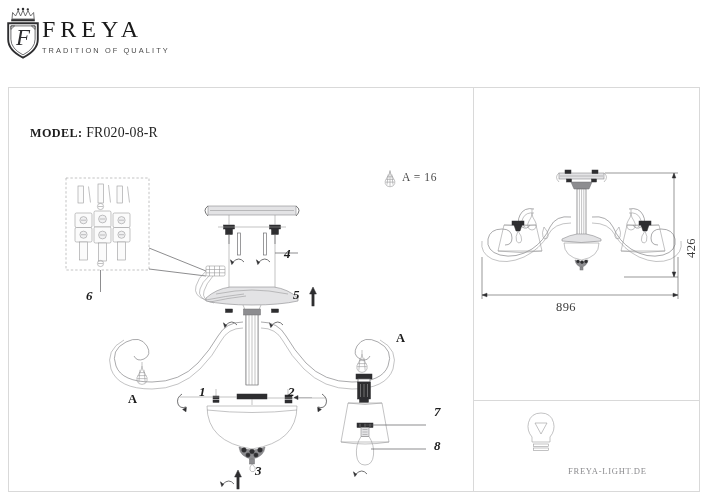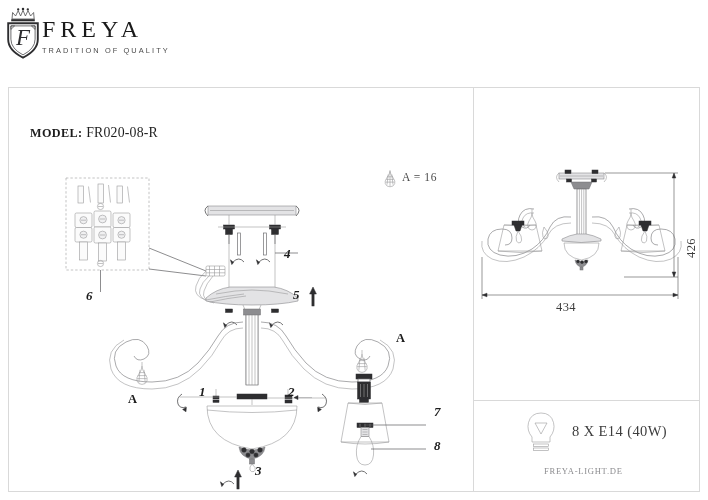--- a/index.html
+++ b/index.html
@@ -84,21 +84,21 @@
     letter-spacing:.6px;font-family:"Liberation Serif", serif;
   }
 
   
   #bulb-spec{position:absolute;left:520px;top:420px;width:170px;height:30px;}
   #bulb-text{
     position:absolute;left:52px;top:3px;font-size:14.5px;color:#3d3d3d;
     letter-spacing:.4px;font-family:"Liberation Serif", serif;white-space:nowrap;
   }
   #site-url{
-    position:absolute;left:544px;top:466px;font-size:8.6px;color:#8d8d90;
+    position:absolute;left:568px;top:466px;font-size:8.6px;color:#8d8d90;
     letter-spacing:.7px;font-family:"Liberation Serif", serif;
   }
 </style>
 </head>
 <body>
 
 <div class="sheet">
 
   <div id="header">
 
@@ -458,28 +458,27 @@
 
     <g>
       <path class="dim" d="M8 130 L204 130"></path>
       <path class="fill-dk" d="M8 130 L13 128.2 L13 131.8 Z"></path>
       <path class="fill-dk" d="M204 130 L199 128.2 L199 131.8 Z"></path>
       <path class="dim" d="M8 92 L8 134"></path>
       <path class="dim" d="M204 92 L204 134"></path>
     </g>
   </svg>
 
-  <div class="dimtxt" style="left:556px;top:300px;">434</div>
+  <div class="dimtxt" style="left:556px;top:300px;">896</div>
   <div class="dimtxt" id="dim-h-text" style="left:684px;top:258px;">426</div>
 
   <div id="bulb-spec">
     <svg class="dwg" style="left:0;top:-12px;" width="42" height="50" viewBox="0 0 42 50">
       <path class="ln-lt" d="M21 5 Q11 5 8.5 14.5 Q6.5 22.5 12 29 L12 34 L30 34 L30 29 Q35.5 22.5 33.5 14.5 Q31 5 21 5 Z" fill="#ffffff"></path>
       <path class="ln-lt" d="M15 15 L27 15 L21 26 Z" fill="#ffffff"></path>
       <rect class="ln-lt" x="13.5" y="36" width="15" height="2.4" fill="#ffffff"></rect>
       <rect class="ln-lt" x="13.5" y="40" width="15" height="2.4" fill="#ffffff"></rect>
     </svg>
-    <span id="bulb-text">8 X E14 (40W)</span>
   </div>
 
   <div id="site-url">FREYA-LIGHT.DE</div>
 
 </div>
 
 </body></html>

